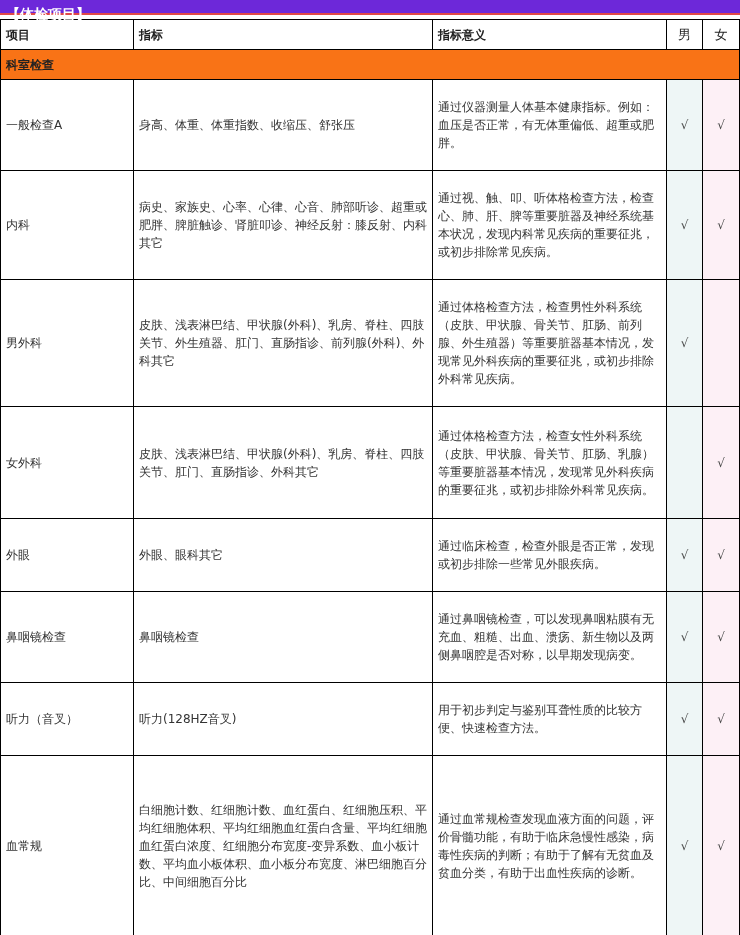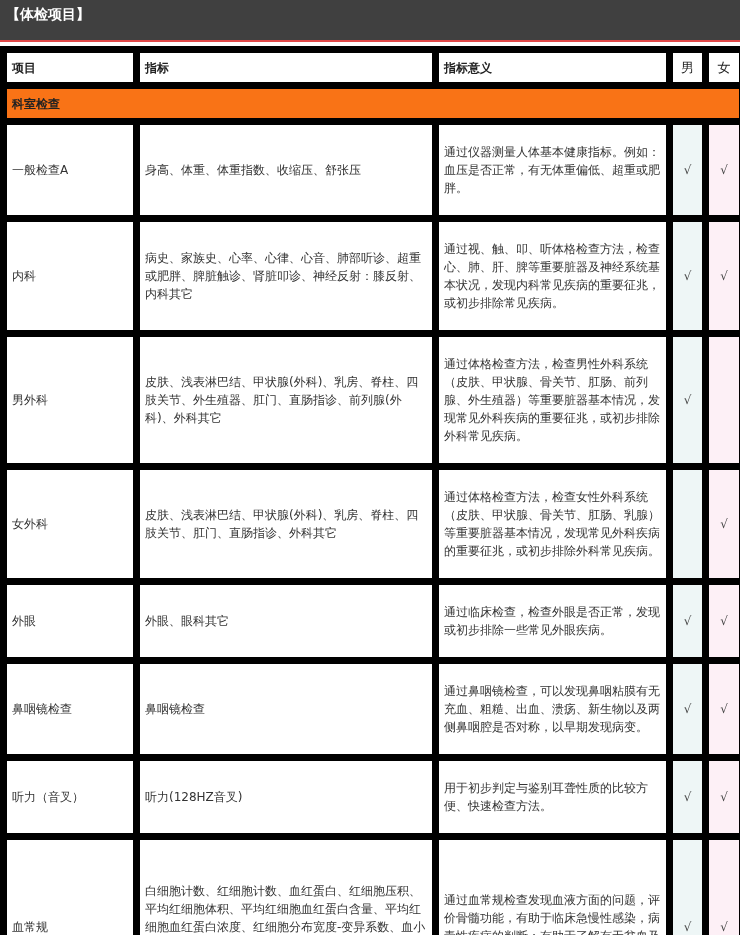--- a/index.html
+++ b/index.html
@@ -1,20 +1,20 @@
 <!DOCTYPE html>
 <html><head>
 <meta charset="utf-8">
 <style>
   html, body { margin: 0; padding: 0; background: #ffffff; }
   body { width: 740px; height: 935px; overflow: hidden; font-family: "DejaVu Sans", "Liberation Sans", sans-serif; font-size: 12px; color: #333333; }
-  .title-bar { height: 42px; background: #404040; color: #ffffff; font-weight: bold; font-size: 14px; line-height: 28px; padding-left: 6px; border-bottom: 2px solid #e04848; box-sizing: border-box; }
+  .title-bar { height: 15px; background: #6d28d9; color: #ffffff; font-weight: bold; font-size: 14px; line-height: 28px; padding-left: 6px; border-bottom: 2px solid #e04848; box-sizing: border-box; }
   .gap { height: 4px; }
   table { border-collapse: collapse; width: 739px; table-layout: fixed; }
-  td, th { border: 7px solid #000000; padding: 0 5px; vertical-align: middle; line-height: 18px; }
+  td, th { border: 1px solid #000000; padding: 0 5px; vertical-align: middle; line-height: 18px; }
   th { font-weight: bold; text-align: left; height: 29px; color: #222222; background: #ffffff; }
   th.c { text-align: center; font-weight: normal; font-size: 13px; }
   tr.section td { background: #f97316; font-weight: bold; height: 29px; color: #222222; }
   td.m { background: #eef6f6; text-align: center; color: #444444; }
   td.f { background: #fdf0f6; text-align: center; color: #444444; }
   td.item, td.ind, td.mean { background: #ffffff; }
   td.mean { padding: 18px 5px; }
   td.ind { padding: 19px 5px; }
 </style>
 </head>

